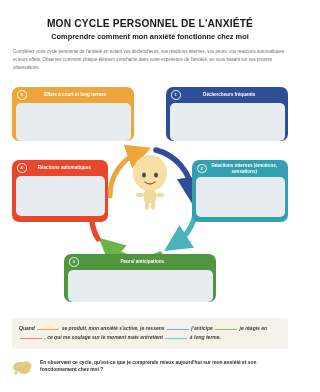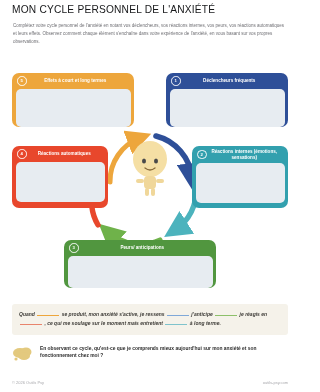--- a/index.html
+++ b/index.html
@@ -5,22 +5,22 @@
   html,body{margin:0;padding:0;}
   body{
     width:300px;height:392px;background:#ffffff;
     font-family:"Liberation Sans",sans-serif;
     color:#2b2b2b;overflow:hidden;position:relative;
   }
   .page{position:relative;width:300px;height:392px;}
 
   
   .title{
-    text-align:left;font-size:10.2px;font-weight:normal;letter-spacing:.2px;
-    color:#17181a;margin:4px 12px 0;line-height:1.1;
+    text-align:center;font-size:10.2px;font-weight:bold;letter-spacing:.2px;
+    color:#17181a;margin:18px 12px 0;line-height:1.1;
   }
   .subtitle{
     text-align:center;font-size:7.4px;font-weight:bold;color:#17181a;
     margin:4px 12px 0;line-height:1.1;
   }
   .intro{
     font-size:4.5px;line-height:1.72;color:#6e6e73;
     margin:7px 13px 0;text-align:left;
   }
 
@@ -95,20 +95,21 @@
     display:flex;justify-content:space-between;
     font-size:4px;color:#a9a9ad;
   }
 </style>
 </head>
 <body>
 
 <div class="page">
 
   <div class="title">MON CYCLE PERSONNEL DE L'ANXIÉTÉ</div>
+  <div class="subtitle">Comprendre comment mon anxiété fonctionne chez moi</div>
   <div class="intro">Complétez votre cycle personnel de l'anxiété en notant vos déclencheurs, vos réactions internes, vos peurs, vos réactions automatiques et leurs effets. Observez comment chaque élément s'enchaîne dans votre expérience de l'anxiété, en vous basant sur vos propres observations.</div>
 
   <div class="diagram">
 
     <svg class="arrows" viewBox="0 0 300 224">
       <defs>
         <marker id="ah-o" markerWidth="5" markerHeight="5" refX="2.6" refY="2.5" orient="auto">
           <path d="M0,0 L5,2.5 L0,5 z" fill="#eda63c"></path>
           </marker>
         <marker id="ah-b" markerWidth="5" markerHeight="5" refX="2.6" refY="2.5" orient="auto">

